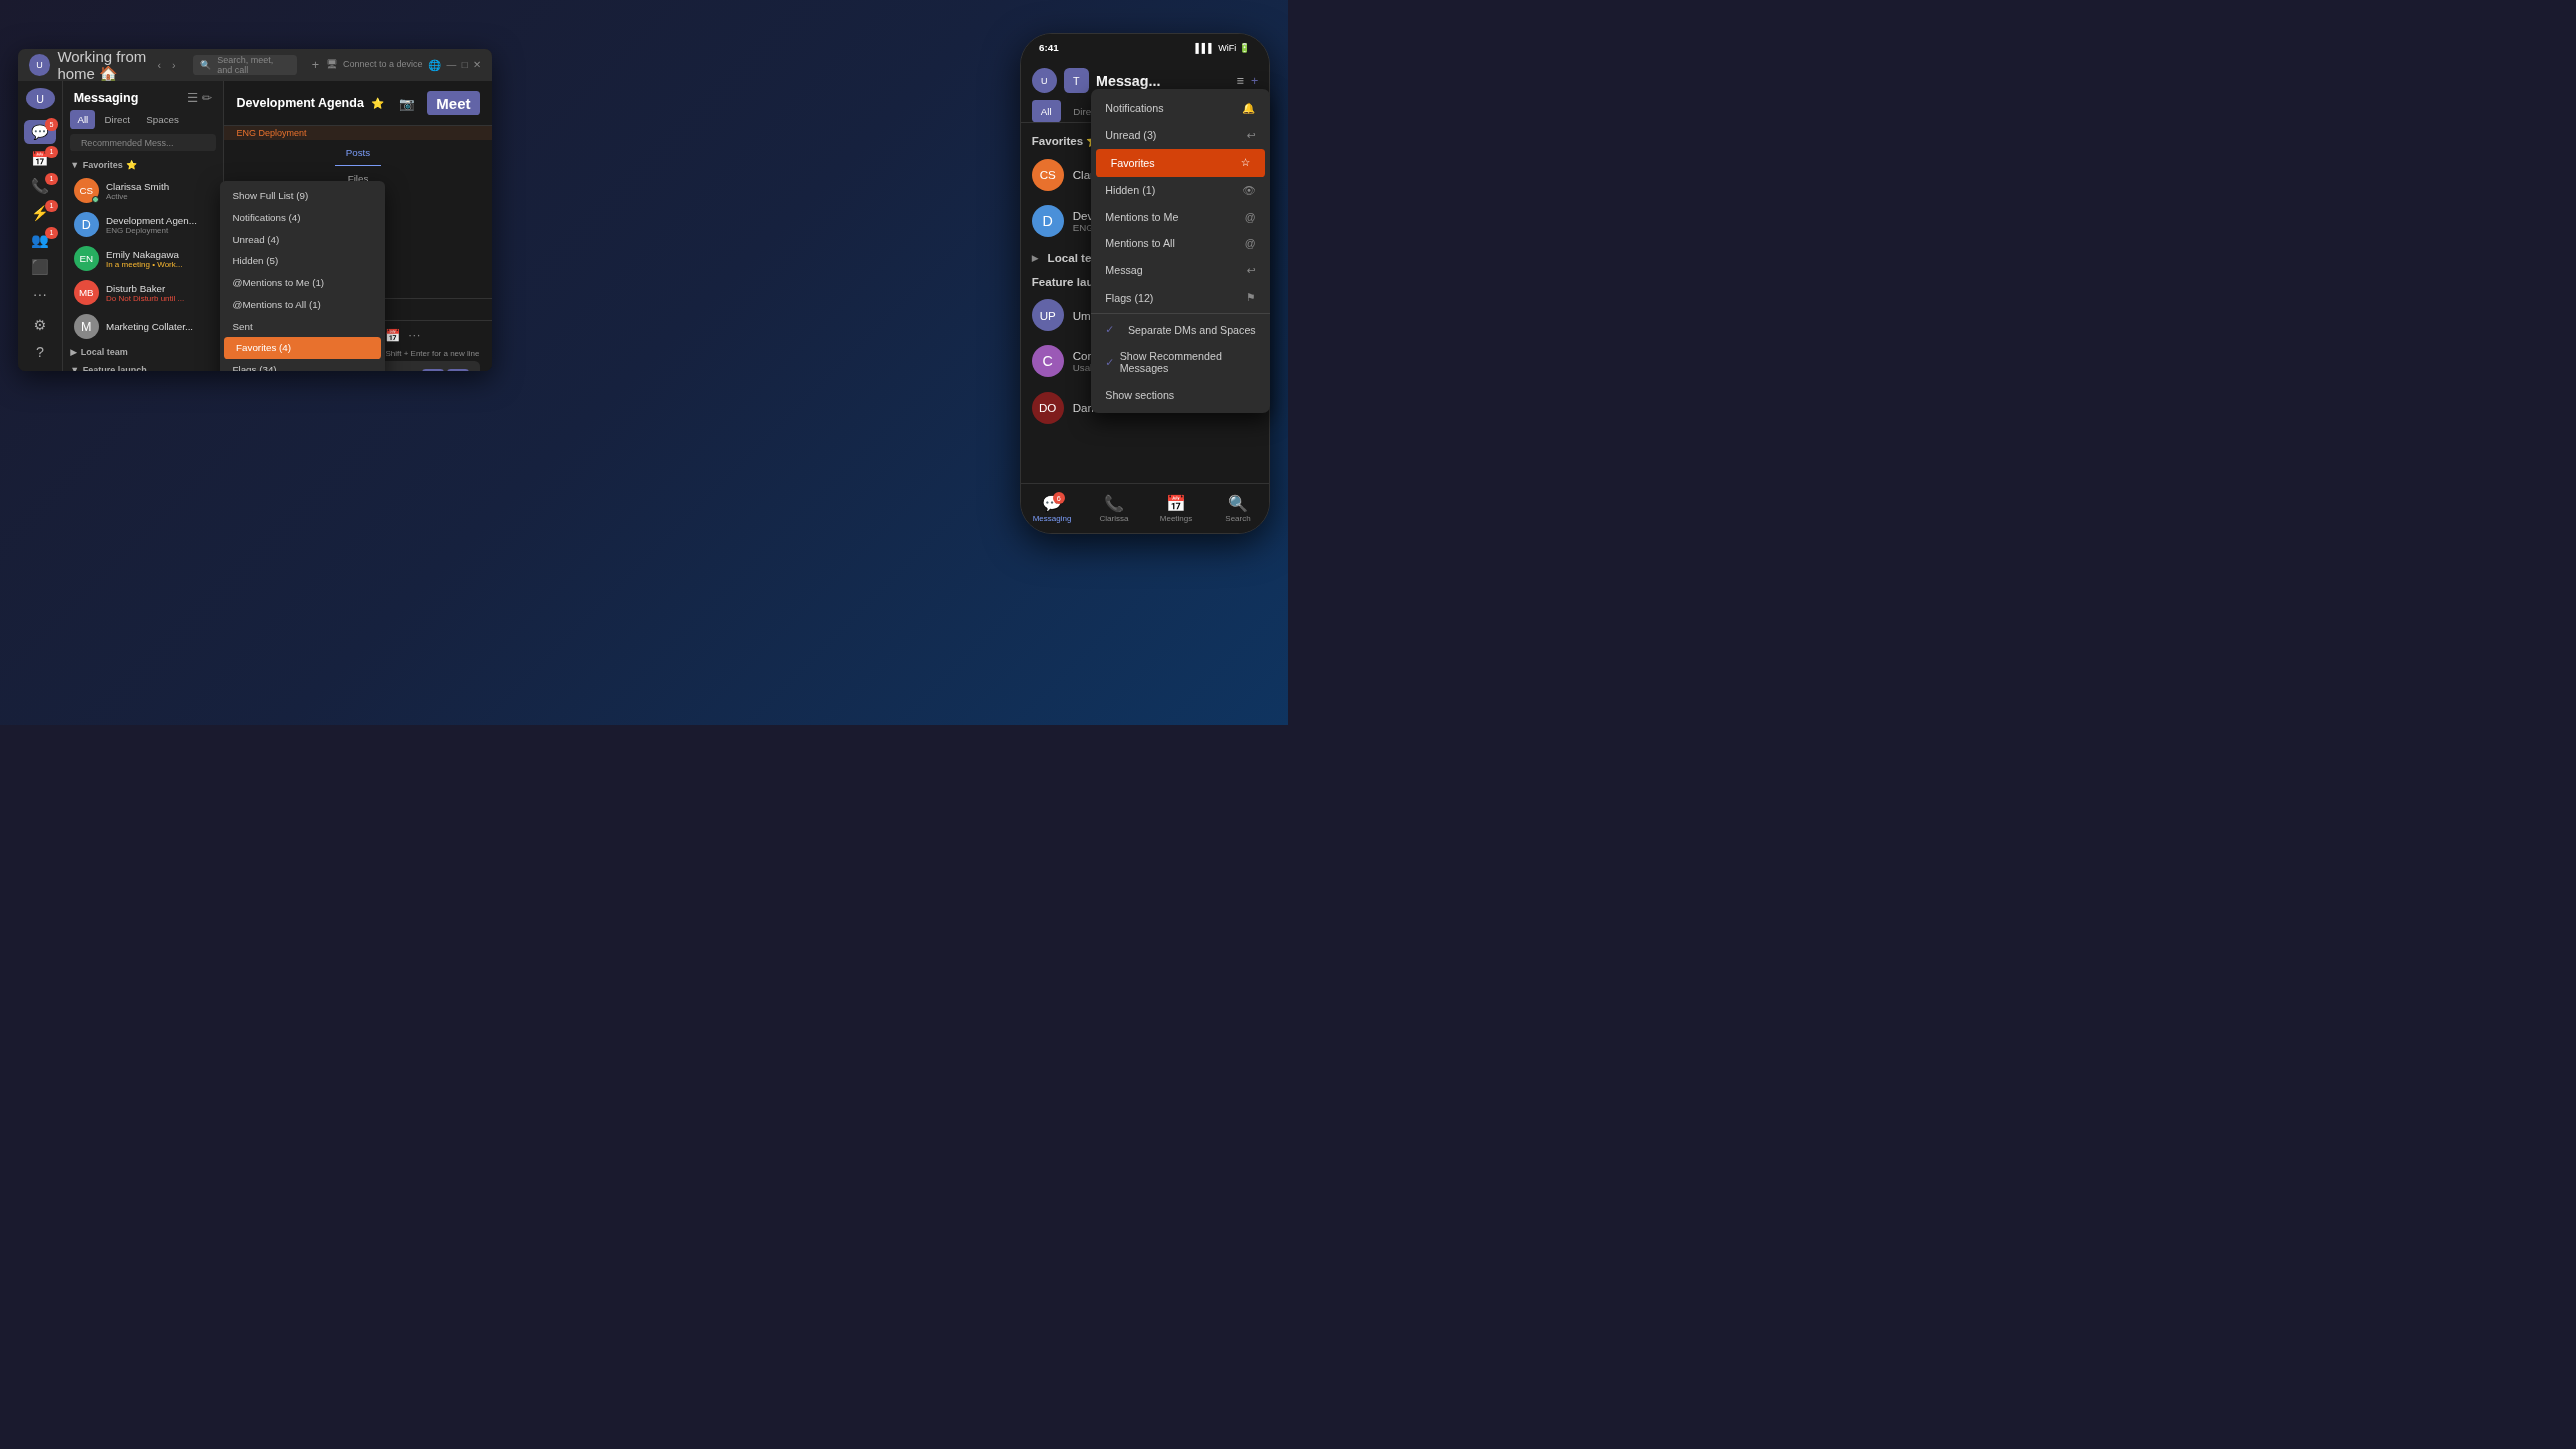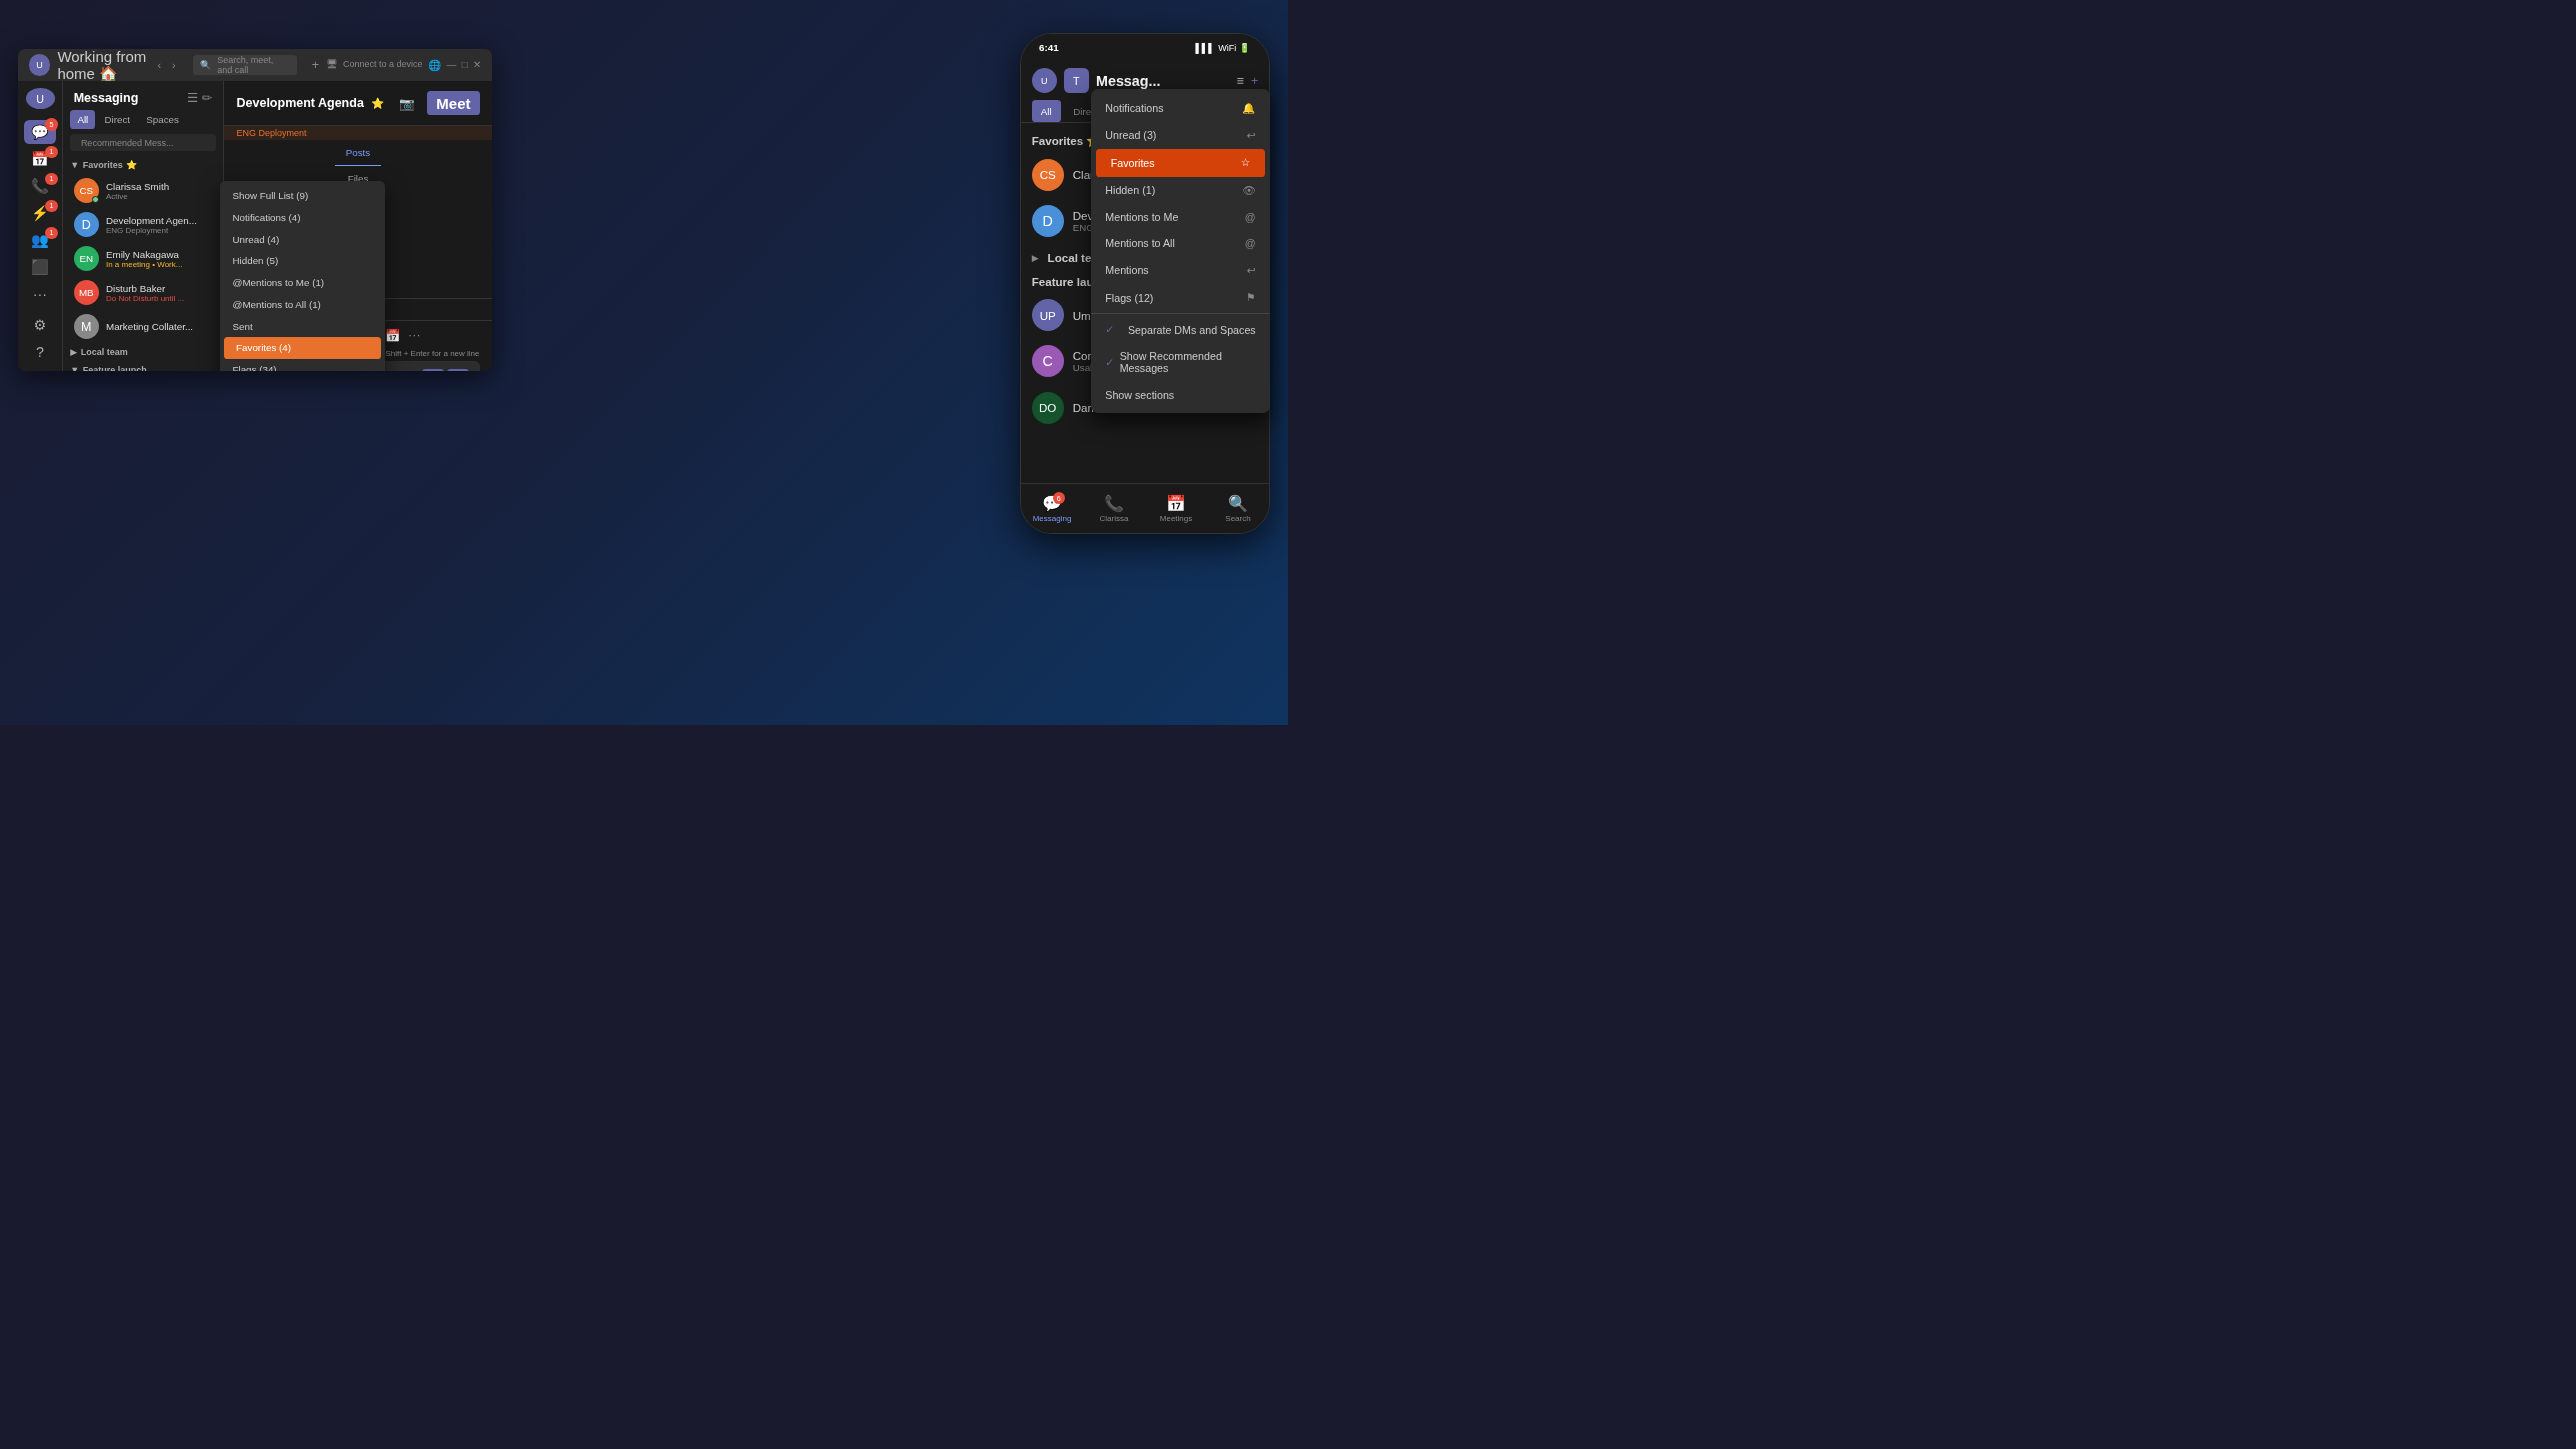--- a/index.html
+++ b/index.html
@@ -943,21 +943,21 @@
     <div class="phone-chat-item">
       <div class="phone-chat-avatar" style="background:#9b59b6;font-size:14.3px;">C</div>
       <div class="phone-chat-info">
         <div class="phone-chat-name">Common Metrics</div>
         <div class="phone-chat-sub">Usability research</div>
       </div>
       <div class="phone-unread-dot"></div>
     </div>
 
     <div class="phone-chat-item">
-      <div class="phone-chat-avatar" style="background:#14532d;">DO</div>
+      <div class="phone-chat-avatar" style="background:#7f1d1d;">DO</div>
       <div class="phone-chat-info">
         <div class="phone-chat-name">Darren Owens</div>
       </div>
     </div>
 
   </div>
 
   <div class="phone-bottom-nav">
     <div class="phone-nav-item">
       <span class="phone-nav-icon active">💬</span>
@@ -999,21 +999,21 @@
   </div>
   <div class="mobile-dropdown-item">
     <span>Mentions to Me</span>
     <span class="mobile-dd-icon">@</span>
   </div>
   <div class="mobile-dropdown-item">
     <span>Mentions to All</span>
     <span class="mobile-dd-icon">@</span>
   </div>
   <div class="mobile-dropdown-item">
-    <span>Mentions</span>
+    <span>Messag</span>
     <span class="mobile-dd-icon">↩</span>
   </div>
   <div class="mobile-dropdown-item">
     <span>Flags (12)</span>
     <span class="mobile-dd-icon">⚑</span>
   </div>
   <div style="height:0.9px;background:#444;margin:1.8px 0;"></div>
   <div class="mobile-dropdown-item checked">
     <span>Separate DMs and Spaces</span>
   </div>

